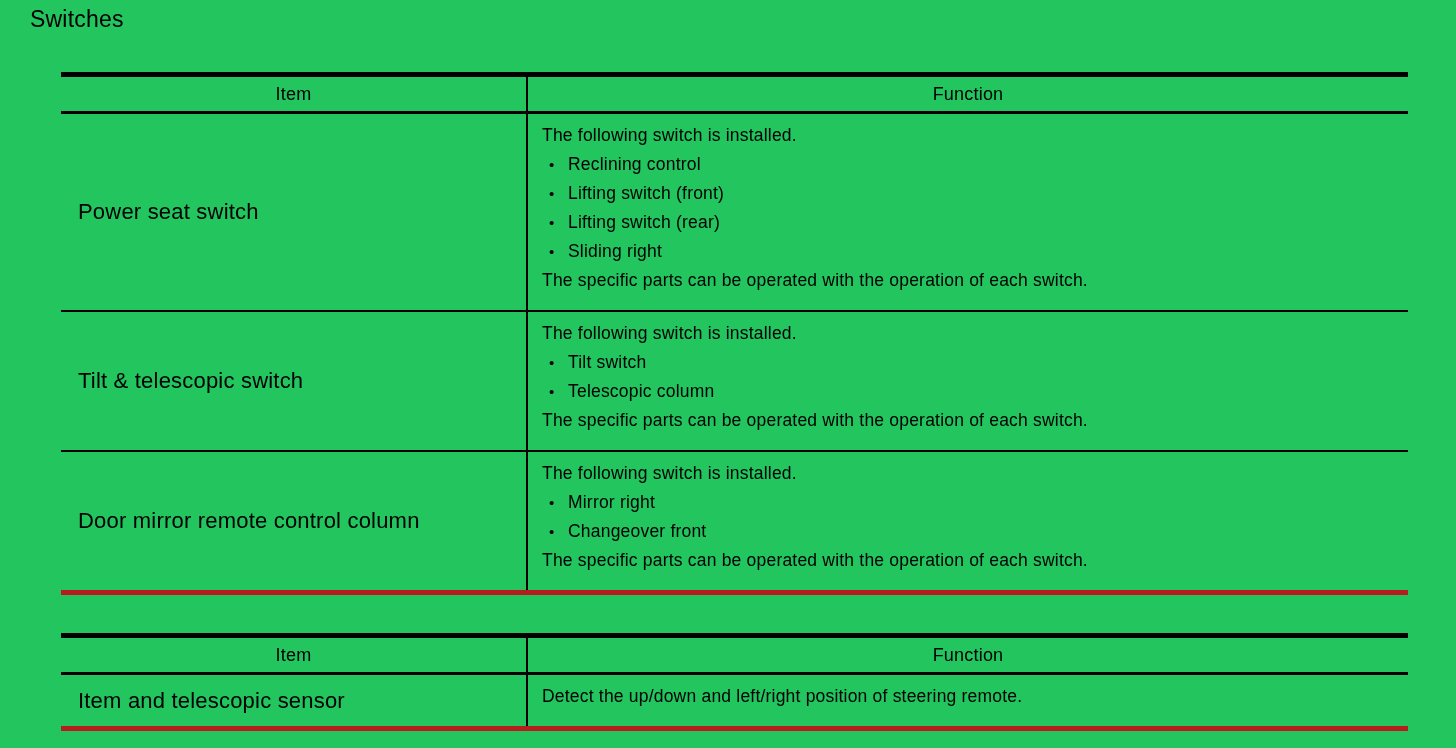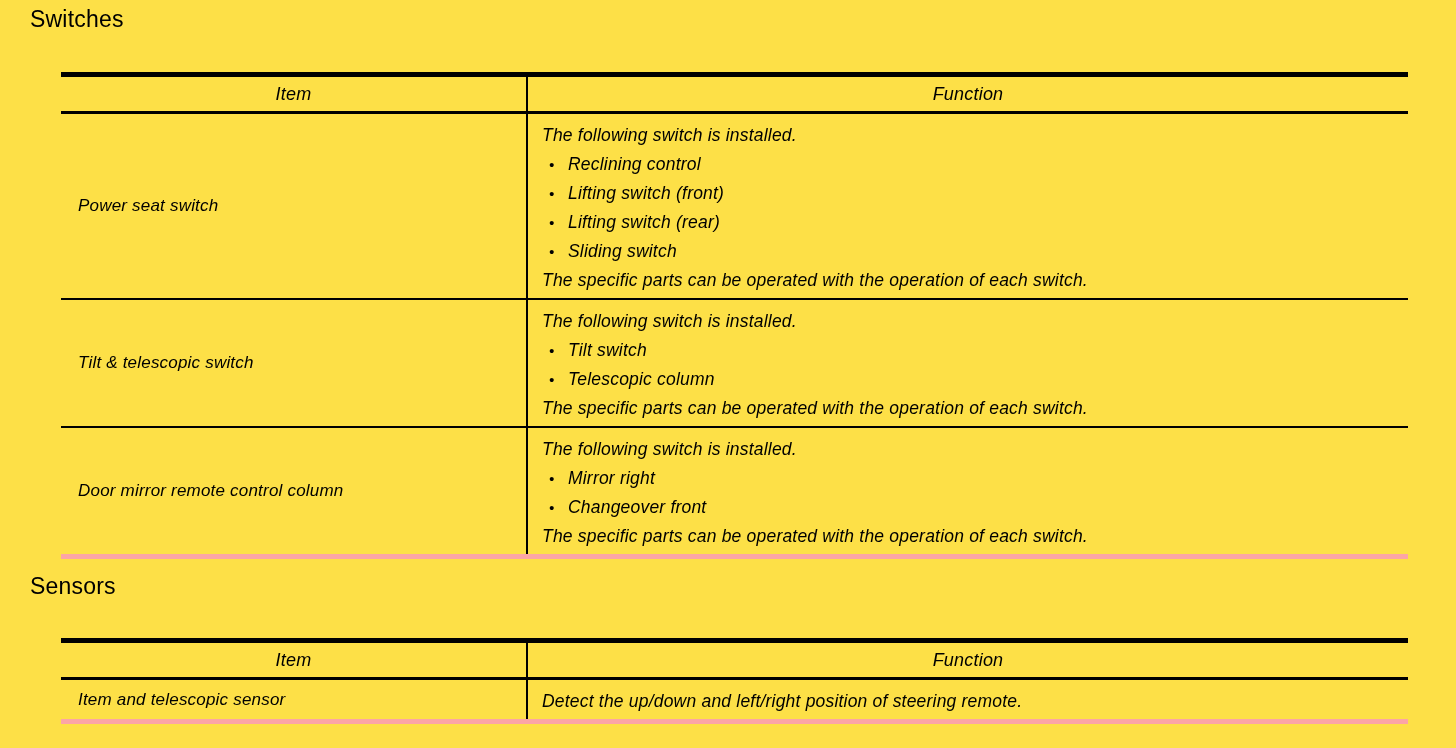--- a/index.html
+++ b/index.html
@@ -6,41 +6,40 @@
     margin: 0;
     padding: 0;
     background: #ffffff;
     color: #000000;
     font-family: "Liberation Sans", sans-serif;
   }
   .page {
     position: relative;
     width: 1456px;
     height: 748px;
-    background: #fde047;
+    background: #22c55e;
     overflow: hidden;
   }
   .section-heading {
     font-size: 23px;
     font-weight: 400;
     line-height: 27px;
     margin: 0 0 0 30px;
     letter-spacing: 0.2px;
   }
   .heading-switches { padding-top: 6px; }
   .heading-sensors  { margin-top: 14px; }
 
   table.spec {
     border-collapse: collapse;
     table-layout: fixed;
     margin-left: 61px;
     width: 1347px;
     border-top: 5px solid #000;
-    border-bottom: 5px solid #fca5a5;
-    font-style: italic;
+    border-bottom: 5px solid #b91c1c;
   }
   table.spec-switches { margin-top: 39px; }
   table.spec-sensors  { margin-top: 38px; }
 
   col.col-item { width: 466px; }
   col.col-fn   { width: 881px; }
 
   table.spec th {
     font-weight: 400;
     font-size: 18px;
@@ -53,29 +52,29 @@
   }
   table.spec th:first-child,
   table.spec td:first-child {
     border-right: 2px solid #000;
   }
   table.spec tbody tr + tr td {
     border-top: 2px solid #000;
   }
   td.item-cell {
     vertical-align: middle;
-    font-size: 17px;
+    font-size: 22px;
     padding: 0 10px 0 17px;
     letter-spacing: 0.2px;
   }
   td.fn-cell {
     vertical-align: top;
     font-size: 17.5px;
     line-height: 29px;
-    padding: 7px 12px 3px 14px;
+    padding: 7px 12px 15px 14px;
     letter-spacing: 0.2px;
   }
   .bullet-line {
     position: relative;
     padding-left: 26px;
   }
   .bullet-dot {
     position: absolute;
     left: 7px;
     top: 0;
@@ -112,21 +111,21 @@
           <div class="bullet-line">
             <span class="bullet-dot">•</span>
             <span>Lifting switch (front)</span>
           </div>
           <div class="bullet-line">
             <span class="bullet-dot">•</span>
             <span>Lifting switch (rear)</span>
           </div>
           <div class="bullet-line">
             <span class="bullet-dot">•</span>
-            <span>Sliding switch</span>
+            <span>Sliding right</span>
           </div>
           <div>The specific parts can be operated with the operation of each switch.</div>
         </td>
       </tr>
       <tr>
         <td class="item-cell">Tilt &amp; telescopic switch</td>
         <td class="fn-cell">
           <div>The following switch is installed.</div>
           <div class="bullet-line">
             <span class="bullet-dot">•</span>
@@ -150,21 +149,20 @@
           <div class="bullet-line">
             <span class="bullet-dot">•</span>
             <span>Changeover front</span>
           </div>
           <div>The specific parts can be operated with the operation of each switch.</div>
         </td>
       </tr>
     </tbody>
   </table>
 
-  <h1 class="section-heading heading-sensors">Sensors</h1>
 
   <table class="spec spec-sensors">
     <colgroup>
         <col class="col-item">
         <col class="col-fn">
       </colgroup>
     <thead>
       <tr>
         <th>Item</th>
         <th>Function</th>

